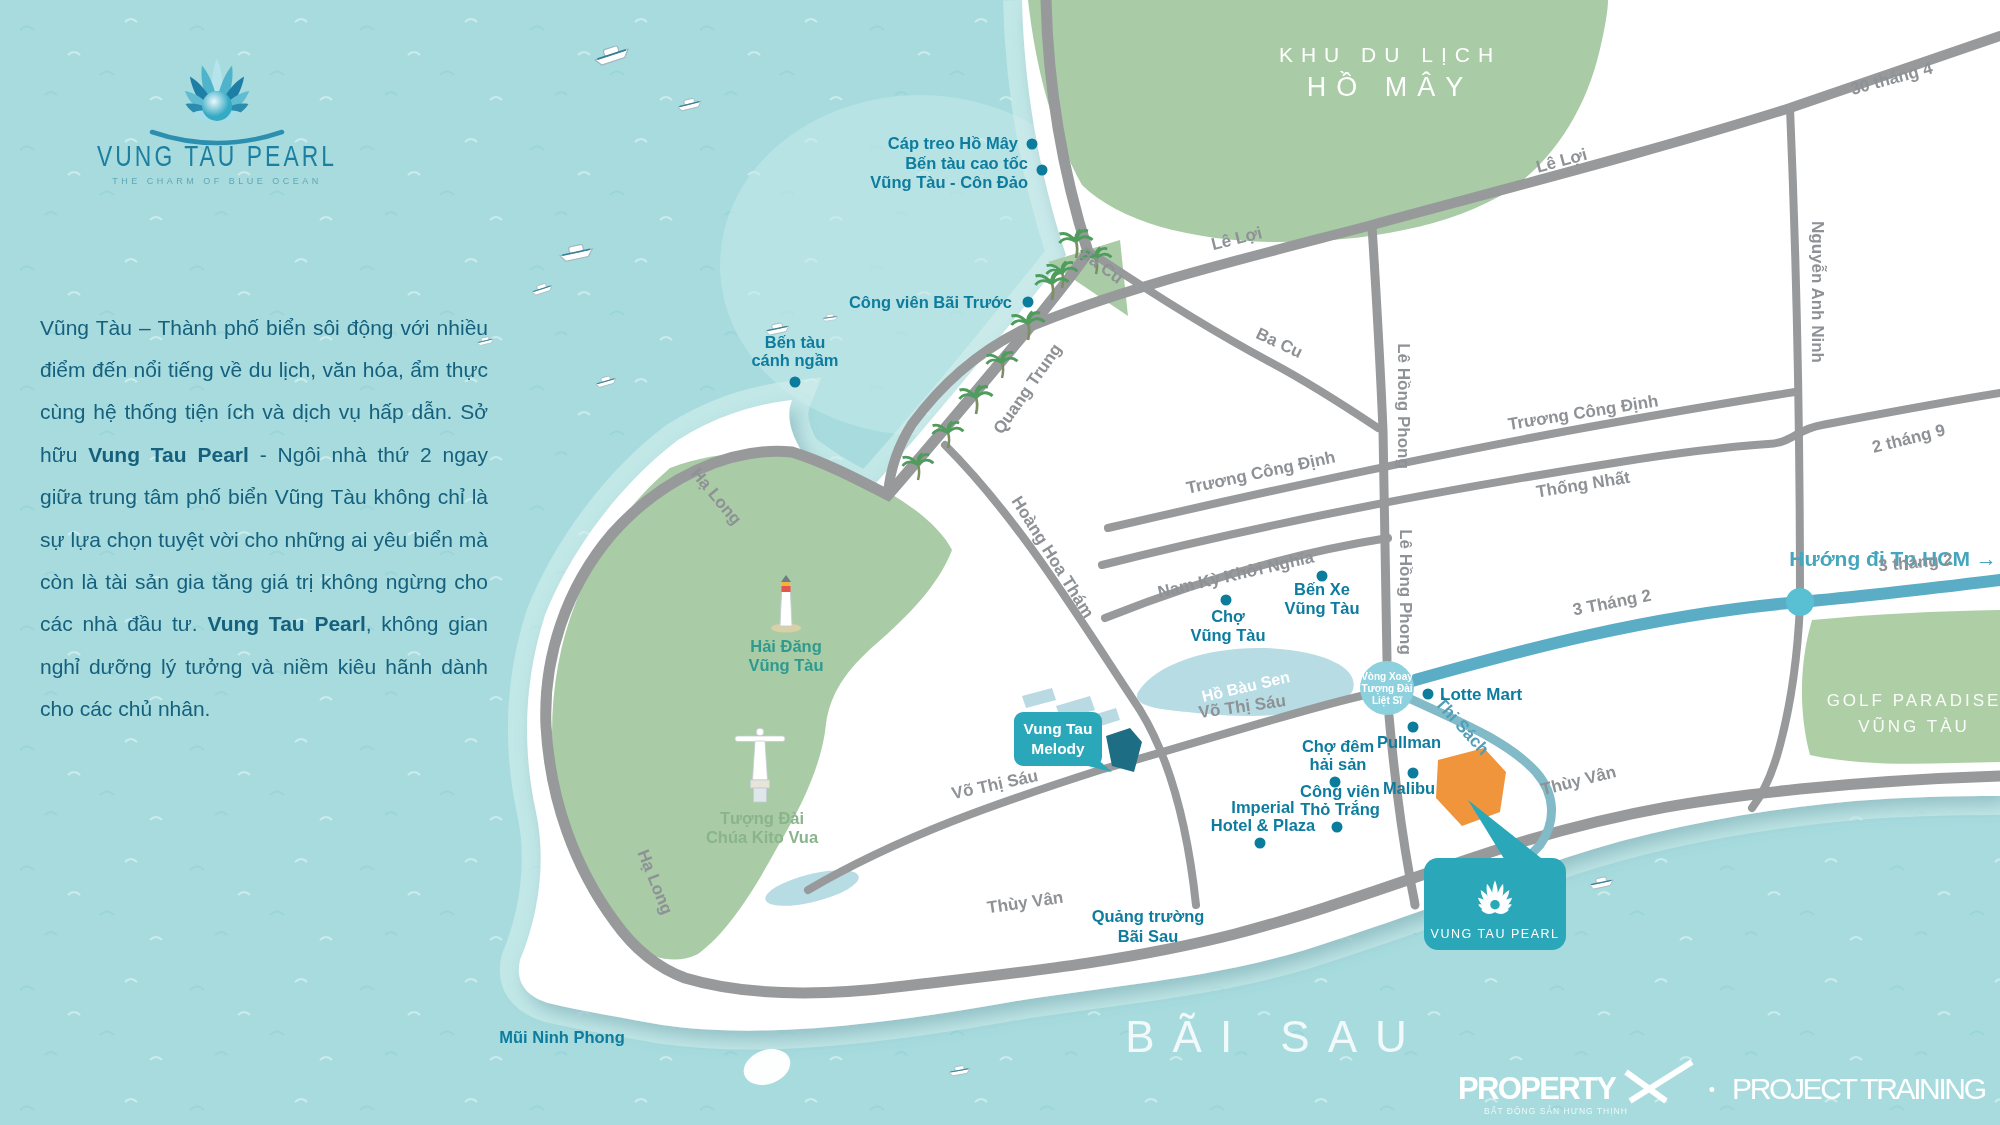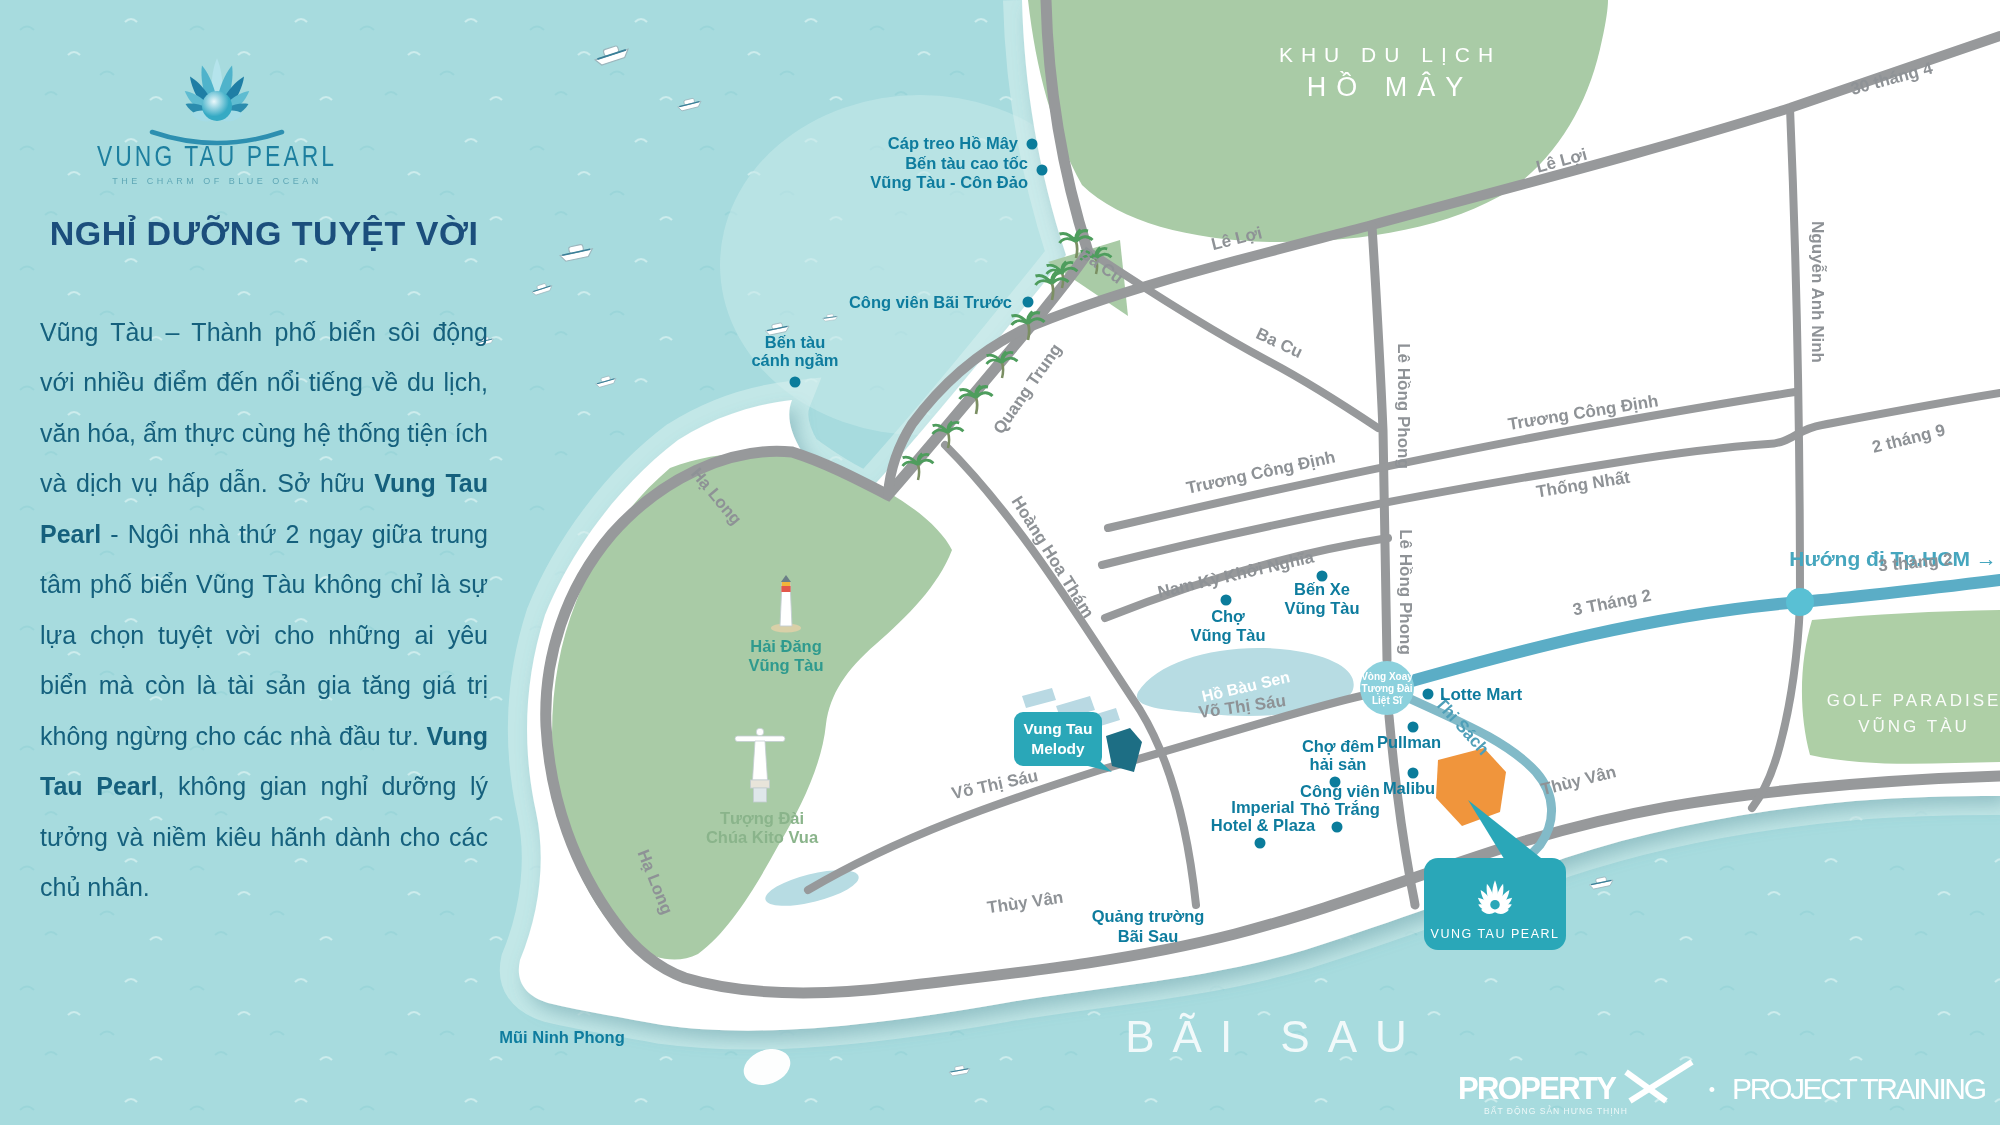--- a/index.html
+++ b/index.html
@@ -3,21 +3,21 @@
 <meta charset="utf-8">
 <style>
   html,body{margin:0;padding:0;background:#a7dbde;}
   #stage{position:relative;width:2000px;height:1125px;overflow:hidden;
          font-family:"Liberation Sans","DejaVu Sans",sans-serif;}
   #map{position:absolute;left:0;top:0;}
   
   .panel{position:absolute;left:40px;top:212px;width:448px;}
   .panel h1{margin:0;text-align:center;color:#1b4e7c;font-size:34px;line-height:1.25;
             font-weight:bold;letter-spacing:.5px;}
-  .panel p{margin:52px 0 0 0;font-size:25px;line-height:2.02;text-align:justify;
+  .panel p{margin:52px 0 0 0;font-size:21px;line-height:2.02;text-align:justify;
            color:#15607d;}
   .panel p .b{font-weight:bold;}
   .logo{position:absolute;left:82px;top:14px;}
   
   text{font-family:"Liberation Sans","DejaVu Sans",sans-serif;}
   .rd{fill:#8e9296;font-weight:bold;font-size:17px;text-anchor:middle;}
   .poi{fill:#0e7c9e;font-weight:bold;font-size:16.5px;text-anchor:middle;}
   .poi-end{fill:#0e7c9e;font-weight:bold;font-size:16.5px;text-anchor:end;}
   .poi-start{fill:#0e7c9e;font-weight:bold;font-size:17px;text-anchor:start;}
   .wh{fill:#ffffff;text-anchor:middle;}
@@ -284,18 +284,18 @@
       <circle cx="0" cy="-12" r="15" fill="url(#pearlGrad)"></circle>
     </g>
     <path d="M 70,118 Q 135,140 200,118" stroke="#2d8fb0" stroke-width="4.5" fill="none" stroke-linecap="round"></path>
     <text x="135" y="152" text-anchor="middle" font-size="30" letter-spacing="4" fill="#1d7f9f" textLength="240" lengthAdjust="spacingAndGlyphs">VUNG TAU PEARL</text>
     <text x="135" y="170" text-anchor="middle" font-size="9" letter-spacing="3.5" fill="#5fa7b6">THE CHARM OF BLUE OCEAN</text>
   </svg>
 </div>
 
 <div class="panel">
   <h1>
-    <span>NGHỈ DƯỠNG TUYỆT VỜI</span><br>
+    <br>
   </h1>
   <p><span>Vũng Tàu – Thành phố biển sôi động với nhiều điểm đến nổi tiếng về du lịch, văn hóa, ẩm thực cùng hệ thống tiện ích và dịch vụ hấp dẫn. Sở hữu </span><span class="b">Vung Tau Pearl</span><span> - Ngôi nhà thứ 2 ngay giữa trung tâm phố biển Vũng Tàu không chỉ là sự lựa chọn tuyệt vời cho những ai yêu biển mà còn là tài sản gia tăng giá trị không ngừng cho các nhà đầu tư. </span><span class="b">Vung Tau Pearl</span><span>, không gian nghỉ dưỡng lý tưởng và niềm kiêu hãnh dành cho các chủ nhân.</span></p>
 </div>
 
 </div>
 
 </body></html>

